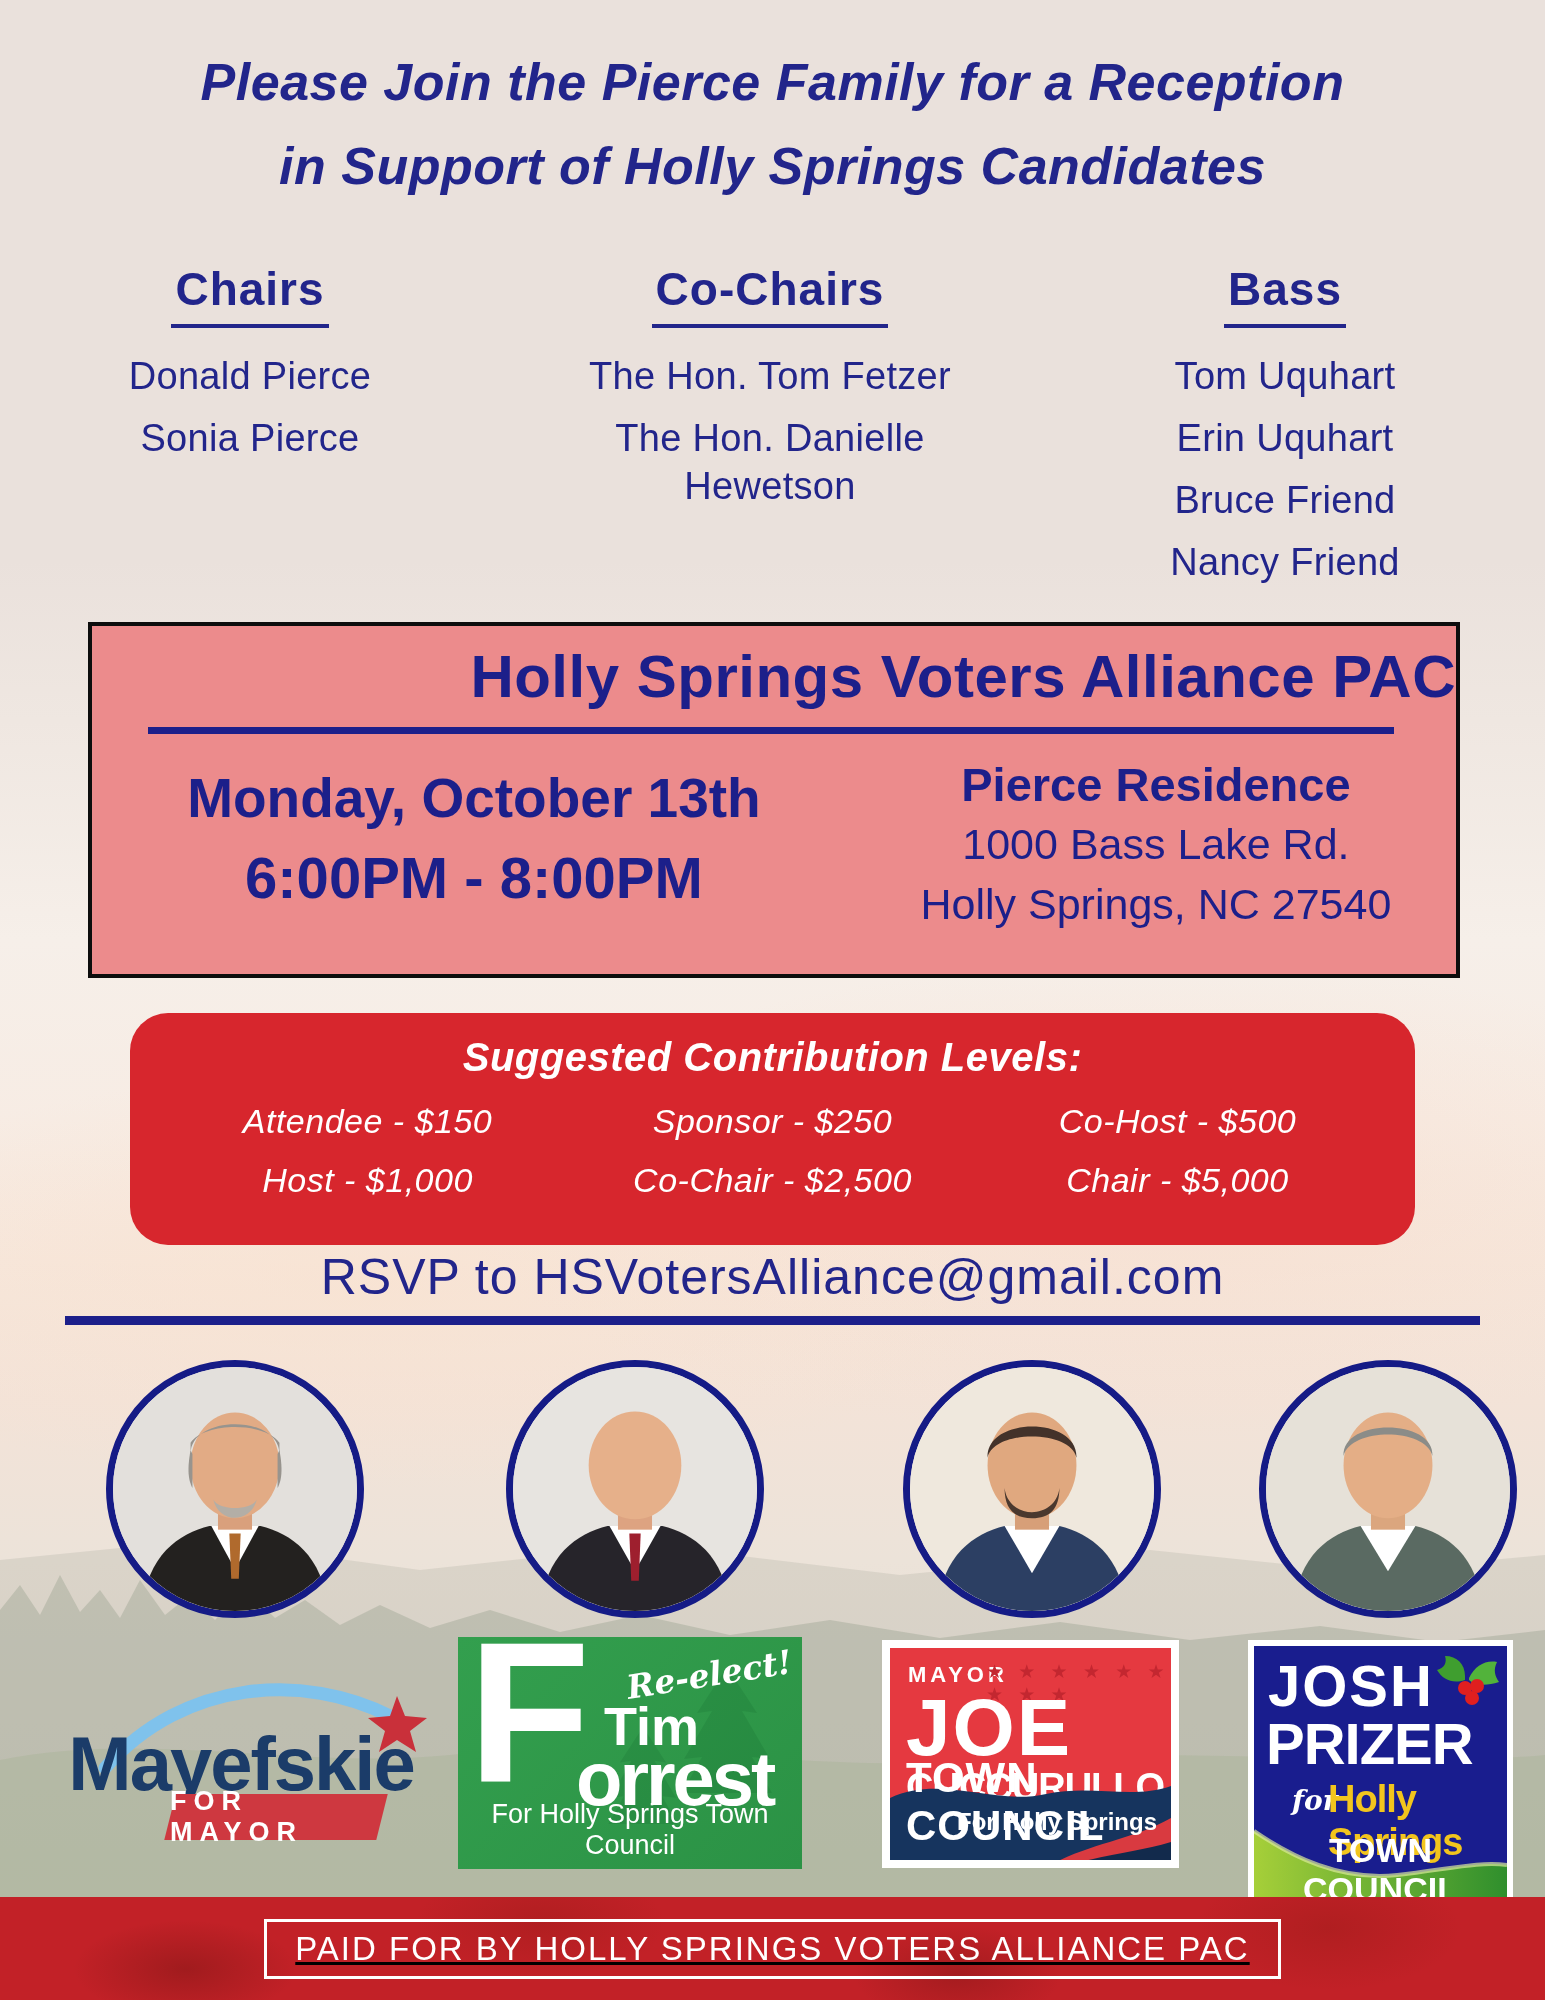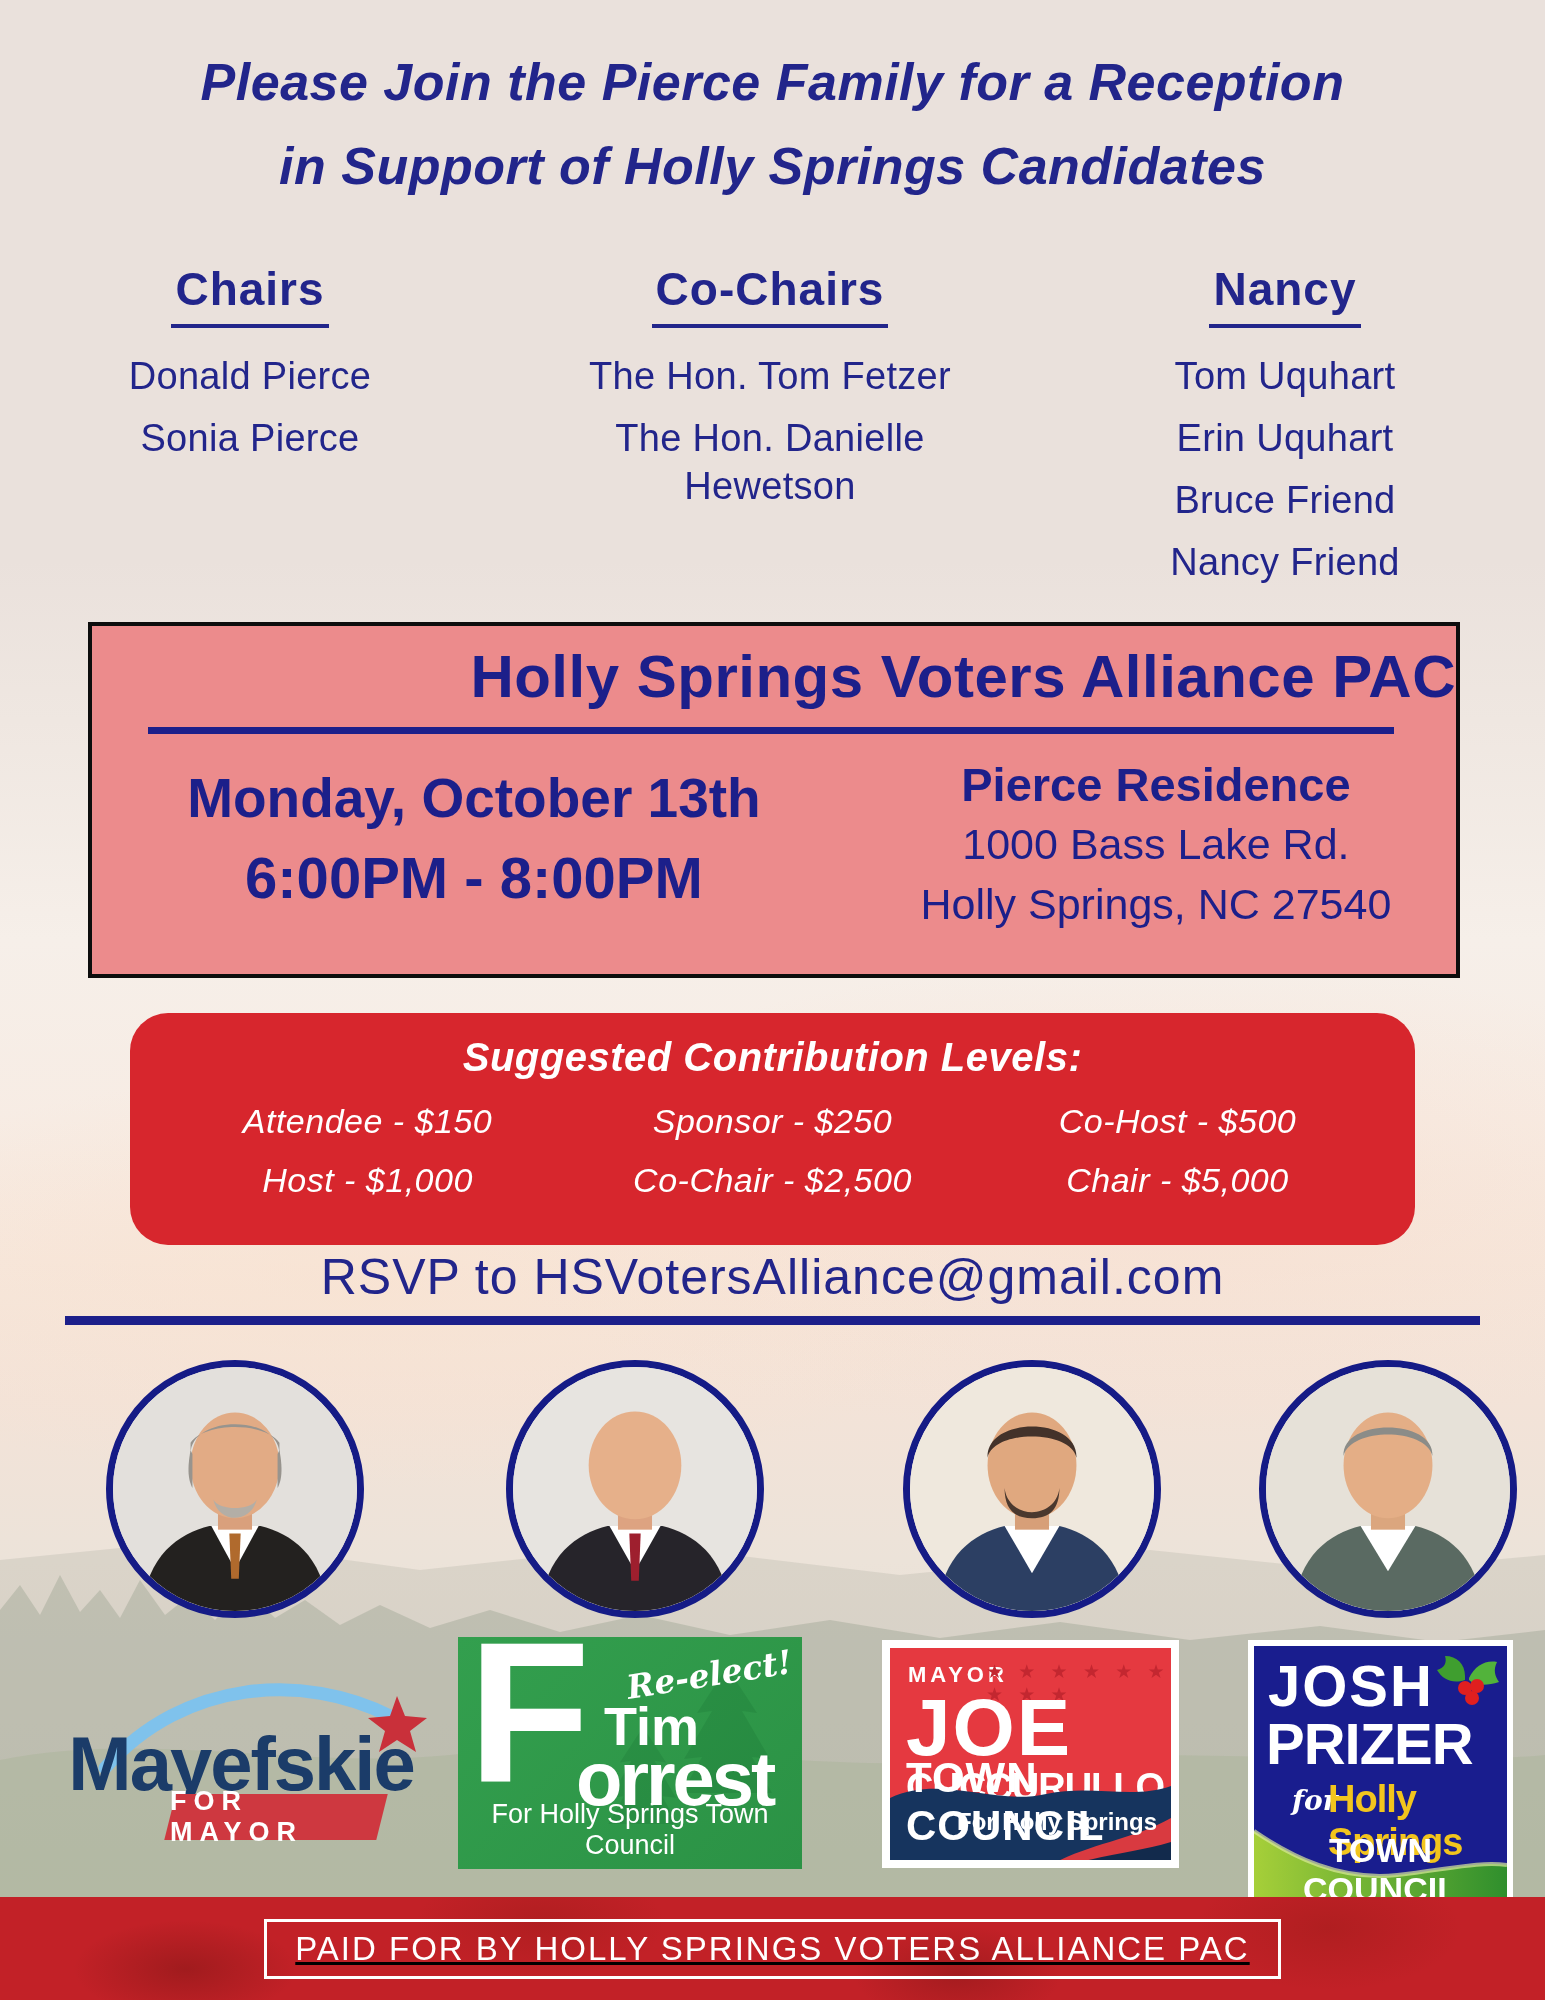--- a/index.html
+++ b/index.html
@@ -125,21 +125,21 @@
       <h3>Chairs</h3>
       <div class="name">Donald Pierce</div>
       <div class="name">Sonia Pierce</div>
     </div>
     <div class="col col-2 navy">
       <h3>Co-Chairs</h3>
       <div class="name">The Hon. Tom Fetzer</div>
       <div class="name">The Hon. Danielle Hewetson</div>
     </div>
     <div class="col col-3 navy">
-      <h3>Nancy</h3>
+      <h3>Bass</h3>
       <div class="name">Tom Uquhart</div>
       <div class="name">Erin Uquhart</div>
       <div class="name">Bruce Friend</div>
       <div class="name">Nancy Friend</div>
     </div>
   </div>
 
   <div class="event-box">
     <div class="org">Holly Springs Voters Alliance PAC</div>
     <div class="rule"></div>

